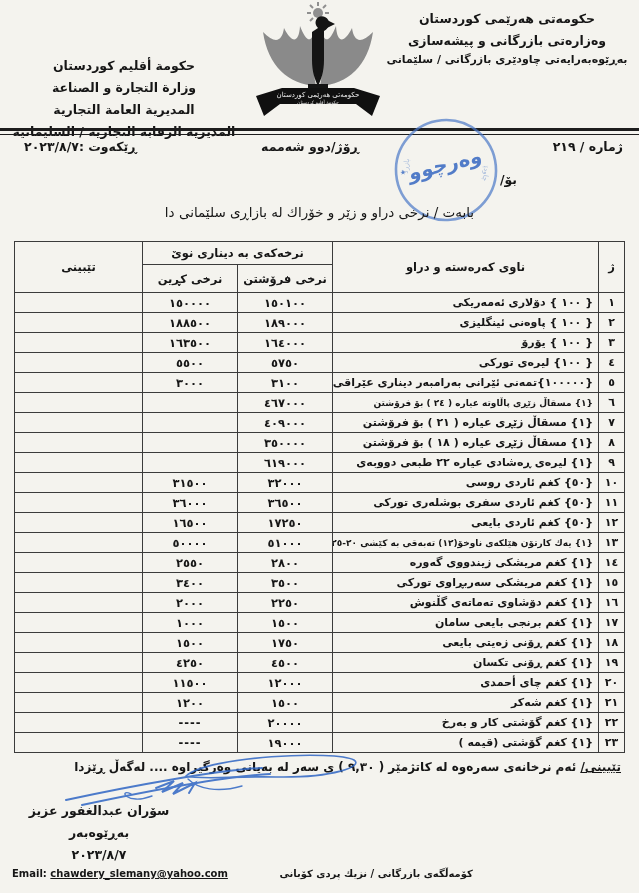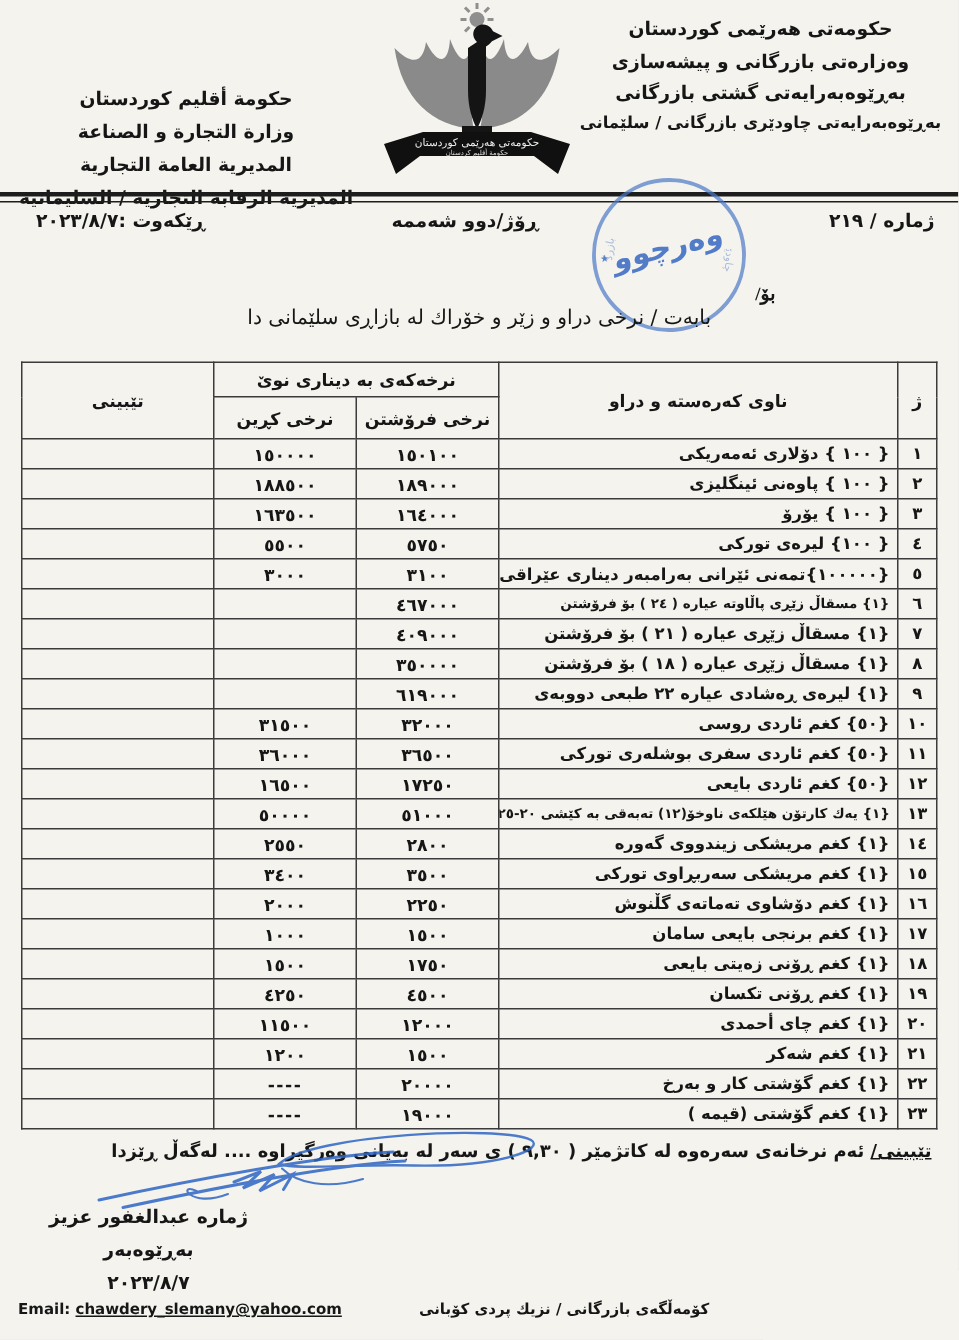--- a/index.html
+++ b/index.html
@@ -39,21 +39,21 @@
     transform:rotate(-5deg);pointer-events:none;
   }
   .stamp svg{position:absolute;inset:0;}
   .stamp-word{
     position:absolute;top:36px;left:16px;width:76px;text-align:center;
     color:#3c6cc3;font-size:20px;font-weight:bold;
     transform:rotate(-9deg) skewX(-8deg);opacity:.88;
   }
   .stamp-star{position:absolute;top:46px;left:8px;color:#3c6cc3;font-size:11px;opacity:.8;}
   
-  .to-line{position:absolute;top:188px;right:122px;font-weight:bold;font-size:12.5px;font-family:Liberation Serif, serif;}
+  .to-line{position:absolute;top:172px;right:122px;font-weight:bold;font-size:12.5px;}
   .subject{position:absolute;top:204px;left:55px;right:55px;text-align:center;
     font-weight:normal;font-size:13.5px;}
   
   table.prices{
     position:absolute;top:241px;right:14px;
     width:611px;border-collapse:collapse;table-layout:fixed;
     font-size:11px;font-weight:bold;direction:rtl;
   }
   table.prices th,table.prices td{
     border:1px solid #3b3b3b;padding:0 3px;overflow:hidden;white-space:nowrap;
@@ -81,21 +81,20 @@
   .footer .email{ text-decoration:underline;}
 </style>
 </head>
 <body>
 
 <div class="page">
 
   <div class="hdr-block hdr-kurdish">
     <div>حكومەتى هەرێمى كوردستان</div>
     <div>وەزارەتى بازرگانى و پیشەسازى</div>
-    <div>بەڕێوەبەرایەتى گشتى بازرگانى</div>
     <div class="l4">بەڕێوەبەرایەتى چاودێرى بازرگانى / سلێمانى</div>
   </div>
 
   <div class="hdr-block hdr-arabic">
     <div>حكومة أقليم كوردستان</div>
     <div>وزارة التجارة و الصناعة</div>
     <div>المديرية العامة التجارية</div>
     <div>المديريه الرقابة التجارية / السليمانية</div>
   </div>
 
@@ -351,21 +350,21 @@
       <path d="M150,28 C172,8 300,2 318,12 C328,18 298,30 240,29 C200,28 162,32 150,28 Z" stroke-width="1.6"></path>
       <path d="M30,52 C95,38 182,22 226,20"></path>
       <path d="M46,57 C112,43 192,28 234,26"></path>
       <path d="M120,40 l18,-7 l-12,11 l21,-9 l-10,11 l22,-11 l-6,10"></path>
       <path d="M152,31 C162,41 182,45 206,38" stroke-width="1.4"></path>
       <path d="M95,46 C82,40 90,58 116,48" stroke-width="1.4"></path>
     </g>
   </svg>
 
   <div class="sig-block">
-    <div>ژماره عبدالغفور عزیز</div>
+    <div>سۆران عبدالغفور عزیز</div>
     <div>بەڕێوەبەر</div>
     <div>٢٠٢٣/٨/٧</div>
   </div>
 
   <div class="footer">
     <span class="addr">كۆمەڵگەى بازرگانى / نزیك پردى كۆبانى</span>
     <span class="email-wrap">
       <span>Email:</span>
       <span class="email">chawdery_slemany@yahoo.com</span>
     </span>

